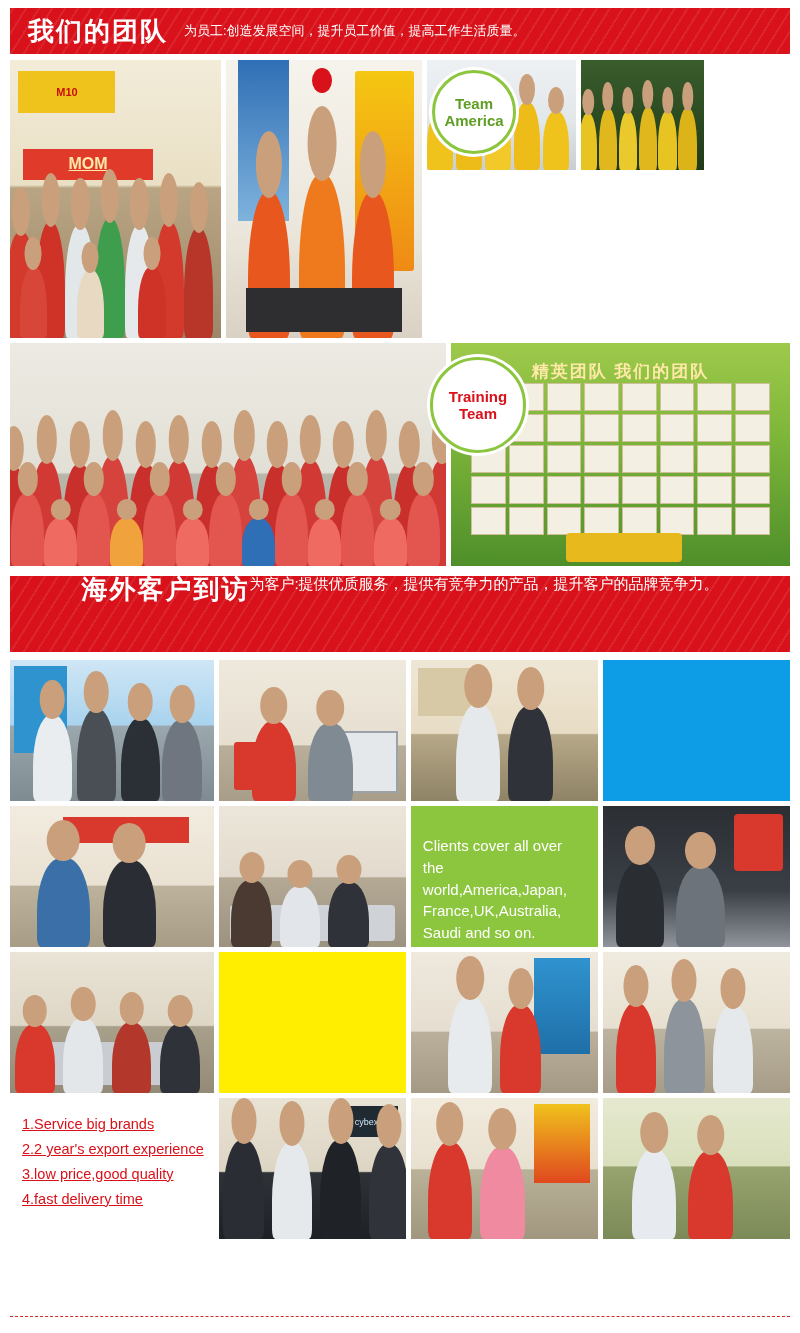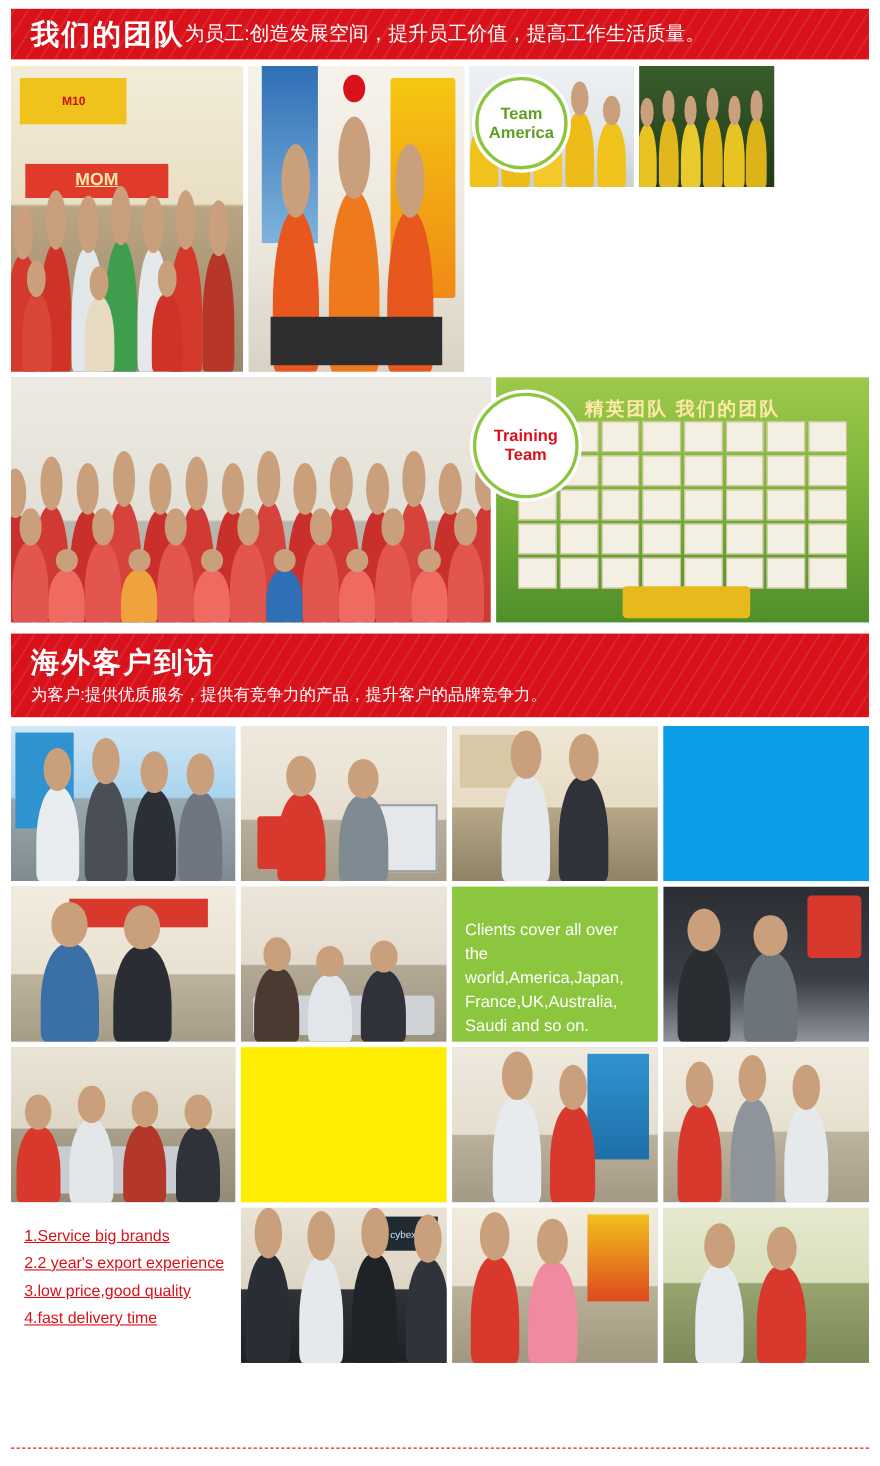--- a/index.html
+++ b/index.html
@@ -50,30 +50,30 @@
     white-space: nowrap;
     line-height: 1;
   }
 
   
   #banner-team {
     height: 46px;
     margin: 8px 10px 0 10px;
   }
   #banner-team .banner-inner { align-items: center; }
-  #banner-team .banner-title { font-size: 26px; }
-  #banner-team .banner-sub { font-size: 18px; padding-bottom: 2px; }
+  #banner-team .banner-title { font-size: 26px; margin-right: 16px; }
+  #banner-team .banner-sub { font-size: 13px; padding-bottom: 2px; }
 
   
   #banner-clients {
     height: 76px;
     margin: 10px 10px 0 10px;
   }
   #banner-clients .banner-inner {
-    flex-direction: column;
+    flex-direction: row;
     align-items: flex-start;
     justify-content: center;
     padding: 0 18px;
   }
   #banner-clients .banner-title { font-size: 26px; margin-bottom: 9px; }
   #banner-clients .banner-sub { font-size: 15px; }
 
   
   .tile {
     position: relative;

